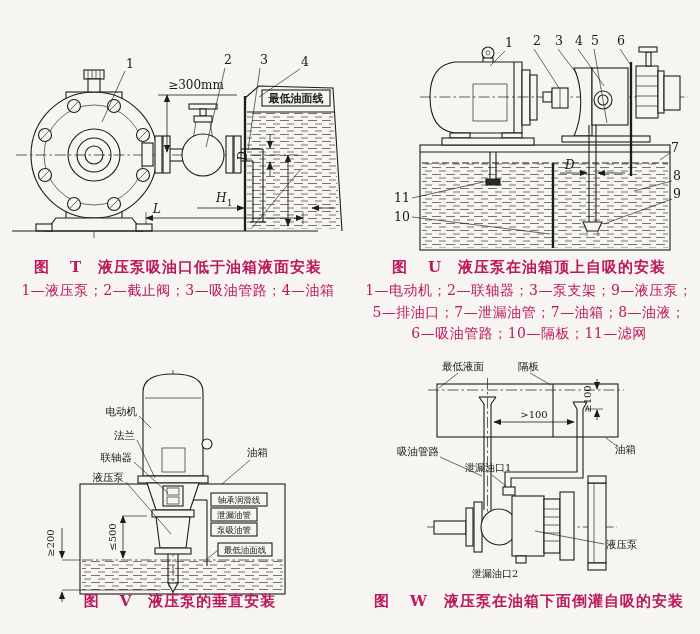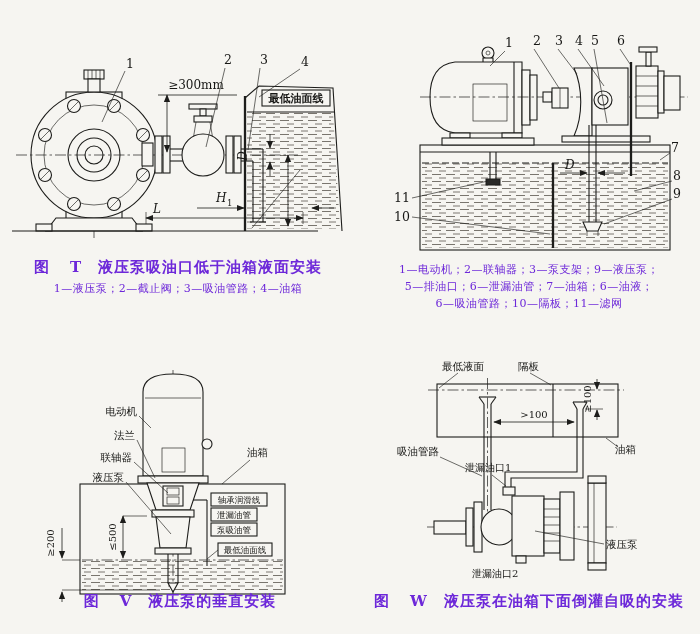--- a/index.html
+++ b/index.html
@@ -21,26 +21,26 @@
   .cn{font-size:10.5px;}
   .cnb{font-size:11px;font-weight:bold;}
   .sm{font-size:8.5px;}
   .num{font-size:12.5px;}
   .dimt{font-size:12px;}
   .d10{font-size:10px;}
   .it{font-style:italic;}
   .mid{text-anchor:middle;}
   .end{text-anchor:end;}
   
-  .cap{position:absolute;text-align:center;color:#6d28d9;
+  .cap{position:absolute;text-align:center;color:#be185d;
        font-family:"DejaVu Serif","Liberation Serif",serif;}
   .cap-title{font-size:15px;font-weight:bold;letter-spacing:1px;}
   .cap-title .sp1{display:inline-block;width:20px;}
   .cap-title .sp2{display:inline-block;width:16px;}
-  .cap-legend{font-size:11px;line-height:1.55;margin-top:3px;letter-spacing:0.5px;}
+  .cap-legend{font-size:14px;line-height:1.55;margin-top:3px;letter-spacing:0.5px;}
 </style>
 </head>
 <body>
 
 <div class="page">
 
   <div class="fig" style="left:0;top:4;">
   <svg width="355" height="252" viewBox="0 0 355 252">
     <defs>
       <pattern id="oilT" width="14" height="7" patternUnits="userSpaceOnUse">
@@ -400,23 +400,24 @@
     </g>
   </svg>
   </div>
 
   <figcaption class="cap" style="left:0;top:258px;width:356px;">
     <div class="cap-title"><span>图</span><span class="sp1"></span><span>T</span><span class="sp2"></span><span>液压泵吸油口低于油箱液面安装</span></div>
     <div class="cap-legend">1—液压泵；2—截止阀；3—吸油管路；4—油箱</div>
   </figcaption>
 
   <figcaption class="cap" style="left:358px;top:258px;width:342px;">
+    <div class="cap-title"><span>图</span><span class="sp1"></span><span>U</span><span class="sp2"></span><span>液压泵在油箱顶上自吸的安装</span></div>
     <div class="cap-legend">
       <div>1—电动机；2—联轴器；3—泵支架；9—液压泵；</div>
-      <div>5—排油口；6—泄漏油管；7—油箱；6—油液；</div>
+      <div>5—排油口；7—泄漏油管；7—油箱；8—油液；</div>
       <div>6—吸油管路；10—隔板；11—滤网</div>
     </div>
   </figcaption>
 
   <figcaption class="cap" style="left:358px;top:592px;width:342px;">
     <div class="cap-title"><span>图</span><span class="sp1"></span><span>W</span><span class="sp2"></span><span>液压泵在油箱下面倒灌自吸的安装</span></div>
   </figcaption>
 
   <figcaption class="cap" style="left:0;top:592px;width:360px;">
     <div class="cap-title"><span>图</span><span class="sp1"></span><span>V</span><span class="sp2"></span><span>液压泵的垂直安装</span></div>

